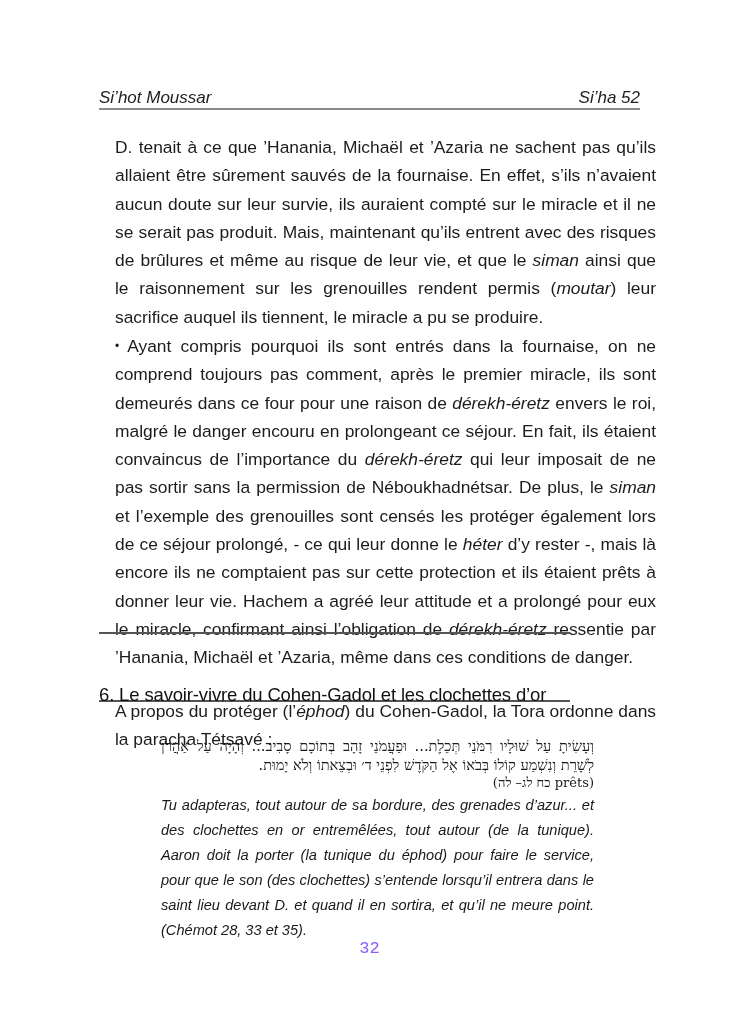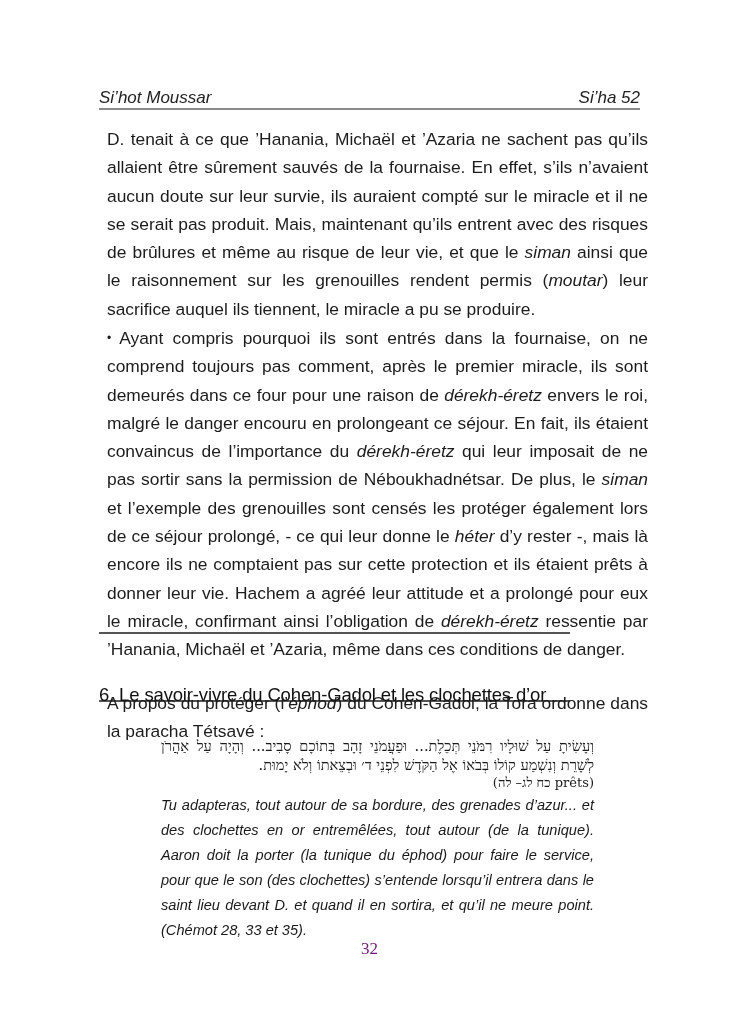--- a/index.html
+++ b/index.html
@@ -44,21 +44,21 @@
     }
     .body-text {
       position: absolute;
       left: 0;
       width: 541px;
       font-size: 17.4px;
       line-height: 28.3px;
       text-align: justify;
       text-align-last: left;
       color: #1c1c1c;
-      margin: 8px;
+      margin: 16px;
     }
     .body-text em, .quote-fr em {
       font-style: italic;
     }
     #para1 { top: 117px; }
     #para2 { top: 316px; }
     .bullet {
       display: inline-block;
       font-size: 12px;
       vertical-align: 2px;
@@ -117,23 +117,23 @@
       text-align-last: left;
       color: #1a1a1a;
       margin: 2px 0 0 0;
     }
     .page-number {
       position: absolute;
       top: 939px;
       left: 0;
       width: 541px;
       text-align: center;
-      font-family: Liberation Serif, serif;
+      font-family: Liberation Mono, monospace;
       font-size: 17px;
-      color: #701a75;
+      color: #8b5cf6;
     }
   </style>
 </head>
 <body>
 
 <div class="page">
 
   <div class="running-header">
     <span>Si’hot Moussar</span>
     <span>Si’ha 52</span>

